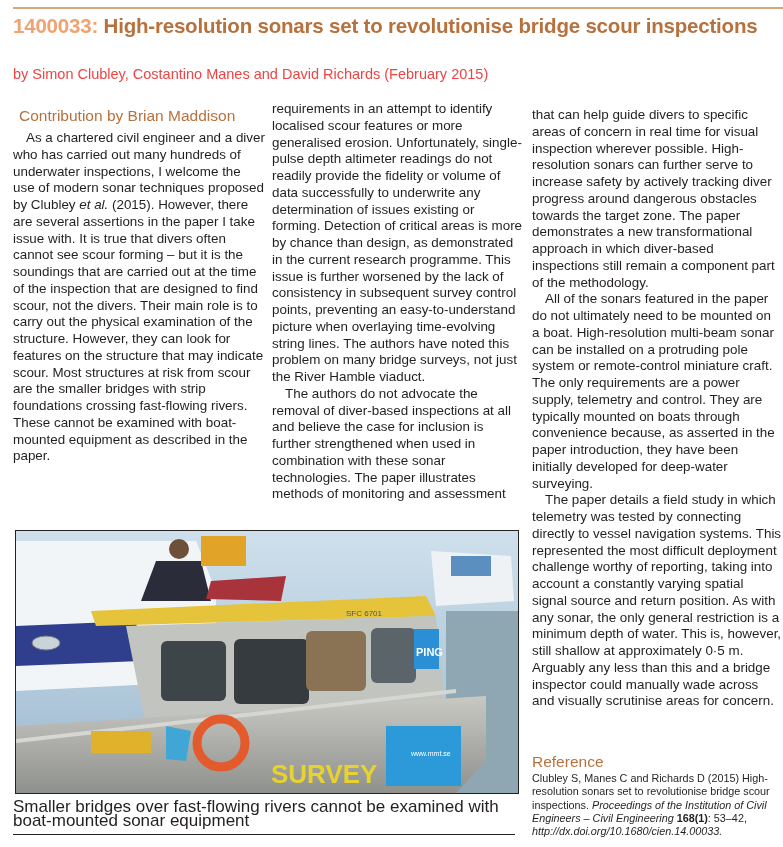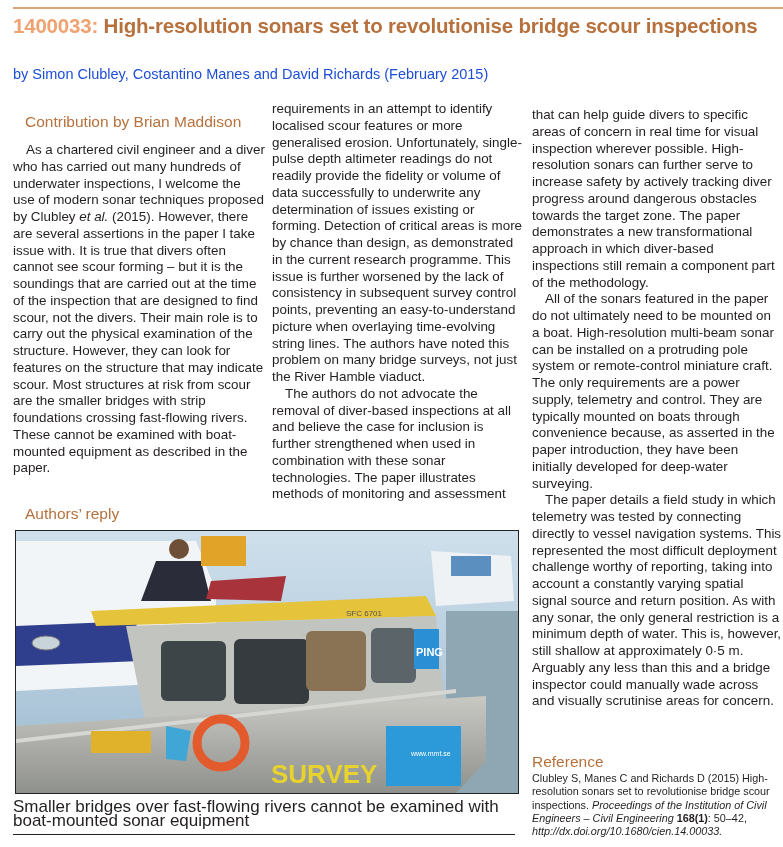--- a/index.html
+++ b/index.html
@@ -2,28 +2,28 @@
 <html><head>
 <meta charset="utf-8">
 <style>
   html, body { margin: 0; padding: 0; background: #ffffff; }
   body { width: 783px; height: 847px; position: relative; overflow: hidden;
          font-family: "Liberation Sans", "DejaVu Sans", sans-serif; color: #231f20; }
   .topline { position: absolute; left: 13px; top: 7px; width: 770px; height: 2px; background: #d9a77c; }
   .title { position: absolute; left: 13px; top: 14px; width: 760px; font-size: 20.5px; font-weight: bold;
            line-height: 23px; color: #b7713d; letter-spacing: -0.2px; }
   .title .num { color: #f0a270; }
-  .byline { position: absolute; left: 13px; top: 66px; font-size: 14.5px; color: #1d4ed8; }
+  .byline { position: absolute; left: 13px; top: 66px; font-size: 14.5px; color: #ef4444; }
   .col { position: absolute; font-size: 13.4px; line-height: 16.75px; color: #231f20; }
   .col p { margin: 0; text-indent: 13px; }
   .col p.noindent { text-indent: 0; }
   .col1 { left: 13px; top: 101px; width: 252px; }
   .col2 { left: 272px; top: 101px; width: 252px; }
   .col3 { left: 532px; top: 107px; width: 250px; }
-  h3.sec { margin: 12px; font-size: 15.5px; font-weight: normal; color: #b7713d; line-height: 17px; }
+  h3.sec { margin: 6px; font-size: 15.5px; font-weight: normal; color: #b7713d; line-height: 17px; }
   .gap { height: 16px; }
   .photo { position: absolute; left: 15px; top: 530px; width: 502px; height: 262px; border: 1px solid #222;
            overflow: hidden; background: #a9c3d6; }
   .caption { position: absolute; left: 13px; top: 800px; width: 505px; font-size: 17px; line-height: 14px; color: #231f20; }
   .caprule { position: absolute; left: 13px; top: 834px; width: 502px; height: 1px; background: #222; }
   .ref-head { position: absolute; left: 532px; top: 753px; font-size: 15.5px; color: #b7713d; }
   .ref { position: absolute; left: 532px; top: 772px; width: 250px; font-size: 10.8px; line-height: 13.3px; color: #231f20; }
 </style>
 </head>
 <body>
@@ -33,21 +33,20 @@
 <div class="title">
   <span class="num">1400033:</span>
   <span>High-resolution sonars set to revolutionise bridge scour inspections</span>
 </div>
 <div class="byline">by Simon Clubley, Costantino Manes and David Richards (February 2015)</div>
 
 <div class="col col1">
   <h3 class="sec">Contribution by Brian Maddison</h3>
   <p><span>As a chartered civil engineer and a diver who has carried out many hundreds of underwater inspections, I welcome the use of modern sonar techniques proposed by Clubley </span><i>et al.</i><span> (2015). However, there are several assertions in the paper I take issue with. It is true that divers often cannot see scour forming – but it is the soundings that are carried out at the time of the inspection that are designed to find scour, not the divers. Their main role is to carry out the physical examination of the structure. However, they can look for features on the structure that may indicate scour. Most structures at risk from scour are the smaller bridges with strip foundations crossing fast-flowing rivers. These cannot be examined with boat-mounted equipment as described in the paper.</span></p>
   <div class="gap"></div>
-  <h3 class="sec">Authors’ reply</h3>
 </div>
 
 <div class="col col2">
   <p class="noindent">requirements in an attempt to identify localised scour features or more generalised erosion. Unfortunately, single-pulse depth altimeter readings do not readily provide the fidelity or volume of data successfully to underwrite any determination of issues existing or forming. Detection of critical areas is more by chance than design, as demonstrated in the current research programme. This issue is further worsened by the lack of consistency in subsequent survey control points, preventing an easy-to-understand picture when overlaying time-evolving string lines. The authors have noted this problem on many bridge surveys, not just the River Hamble viaduct.</p>
   <p>The authors do not advocate the removal of diver-based inspections at all and believe the case for inclusion is further strengthened when used in combination with these sonar technologies. The paper illustrates methods of monitoring and assessment</p>
 </div>
 
 <div class="col col3">
   <p class="noindent">that can help guide divers to specific areas of concern in real time for visual inspection wherever possible. High-resolution sonars can further serve to increase safety by actively tracking diver progress around dangerous obstacles towards the target zone. The paper demonstrates a new transformational approach in which diver-based inspections still remain a component part of the methodology.</p>
   <p>All of the sonars featured in the paper do not ultimately need to be mounted on a boat. High-resolution multi-beam sonar can be installed on a protruding pole system or remote-control miniature craft. The only requirements are a power supply, telemetry and control. They are typically mounted on boats through convenience because, as asserted in the paper introduction, they have been initially developed for deep-water surveying.</p>
@@ -103,15 +102,15 @@
     <path d="M150 195 L175 200 L170 230 L150 228 Z" fill="#3fa6d6"></path>
     <rect x="75" y="200" width="60" height="22" fill="#e0b12b"></rect>
   </svg>
 </div>
 
 <div class="caption">Smaller bridges over fast-flowing rivers cannot be examined with boat-mounted sonar equipment</div>
 <div class="caprule"></div>
 
 <div class="ref-head">Reference</div>
 <div class="ref">
-  <span>Clubley S, Manes C and Richards D (2015) High-resolution sonars set to revolutionise bridge scour inspections. </span><i>Proceedings of the Institution of Civil Engineers – Civil Engineering</i> <b>168(1)</b><span>: 50–42,</span>
+  <span>Clubley S, Manes C and Richards D (2015) High-resolution sonars set to revolutionise bridge scour inspections. </span><i>Proceedings of the Institution of Civil Engineers – Civil Engineering</i> <b>168(1)</b><span>: 53–42,</span>
   <a style="color:#231f20;text-decoration:none;font-style:italic;">http://dx.doi.org/10.1680/cien.14.00033.</a>
 </div>
 
 </body></html>

